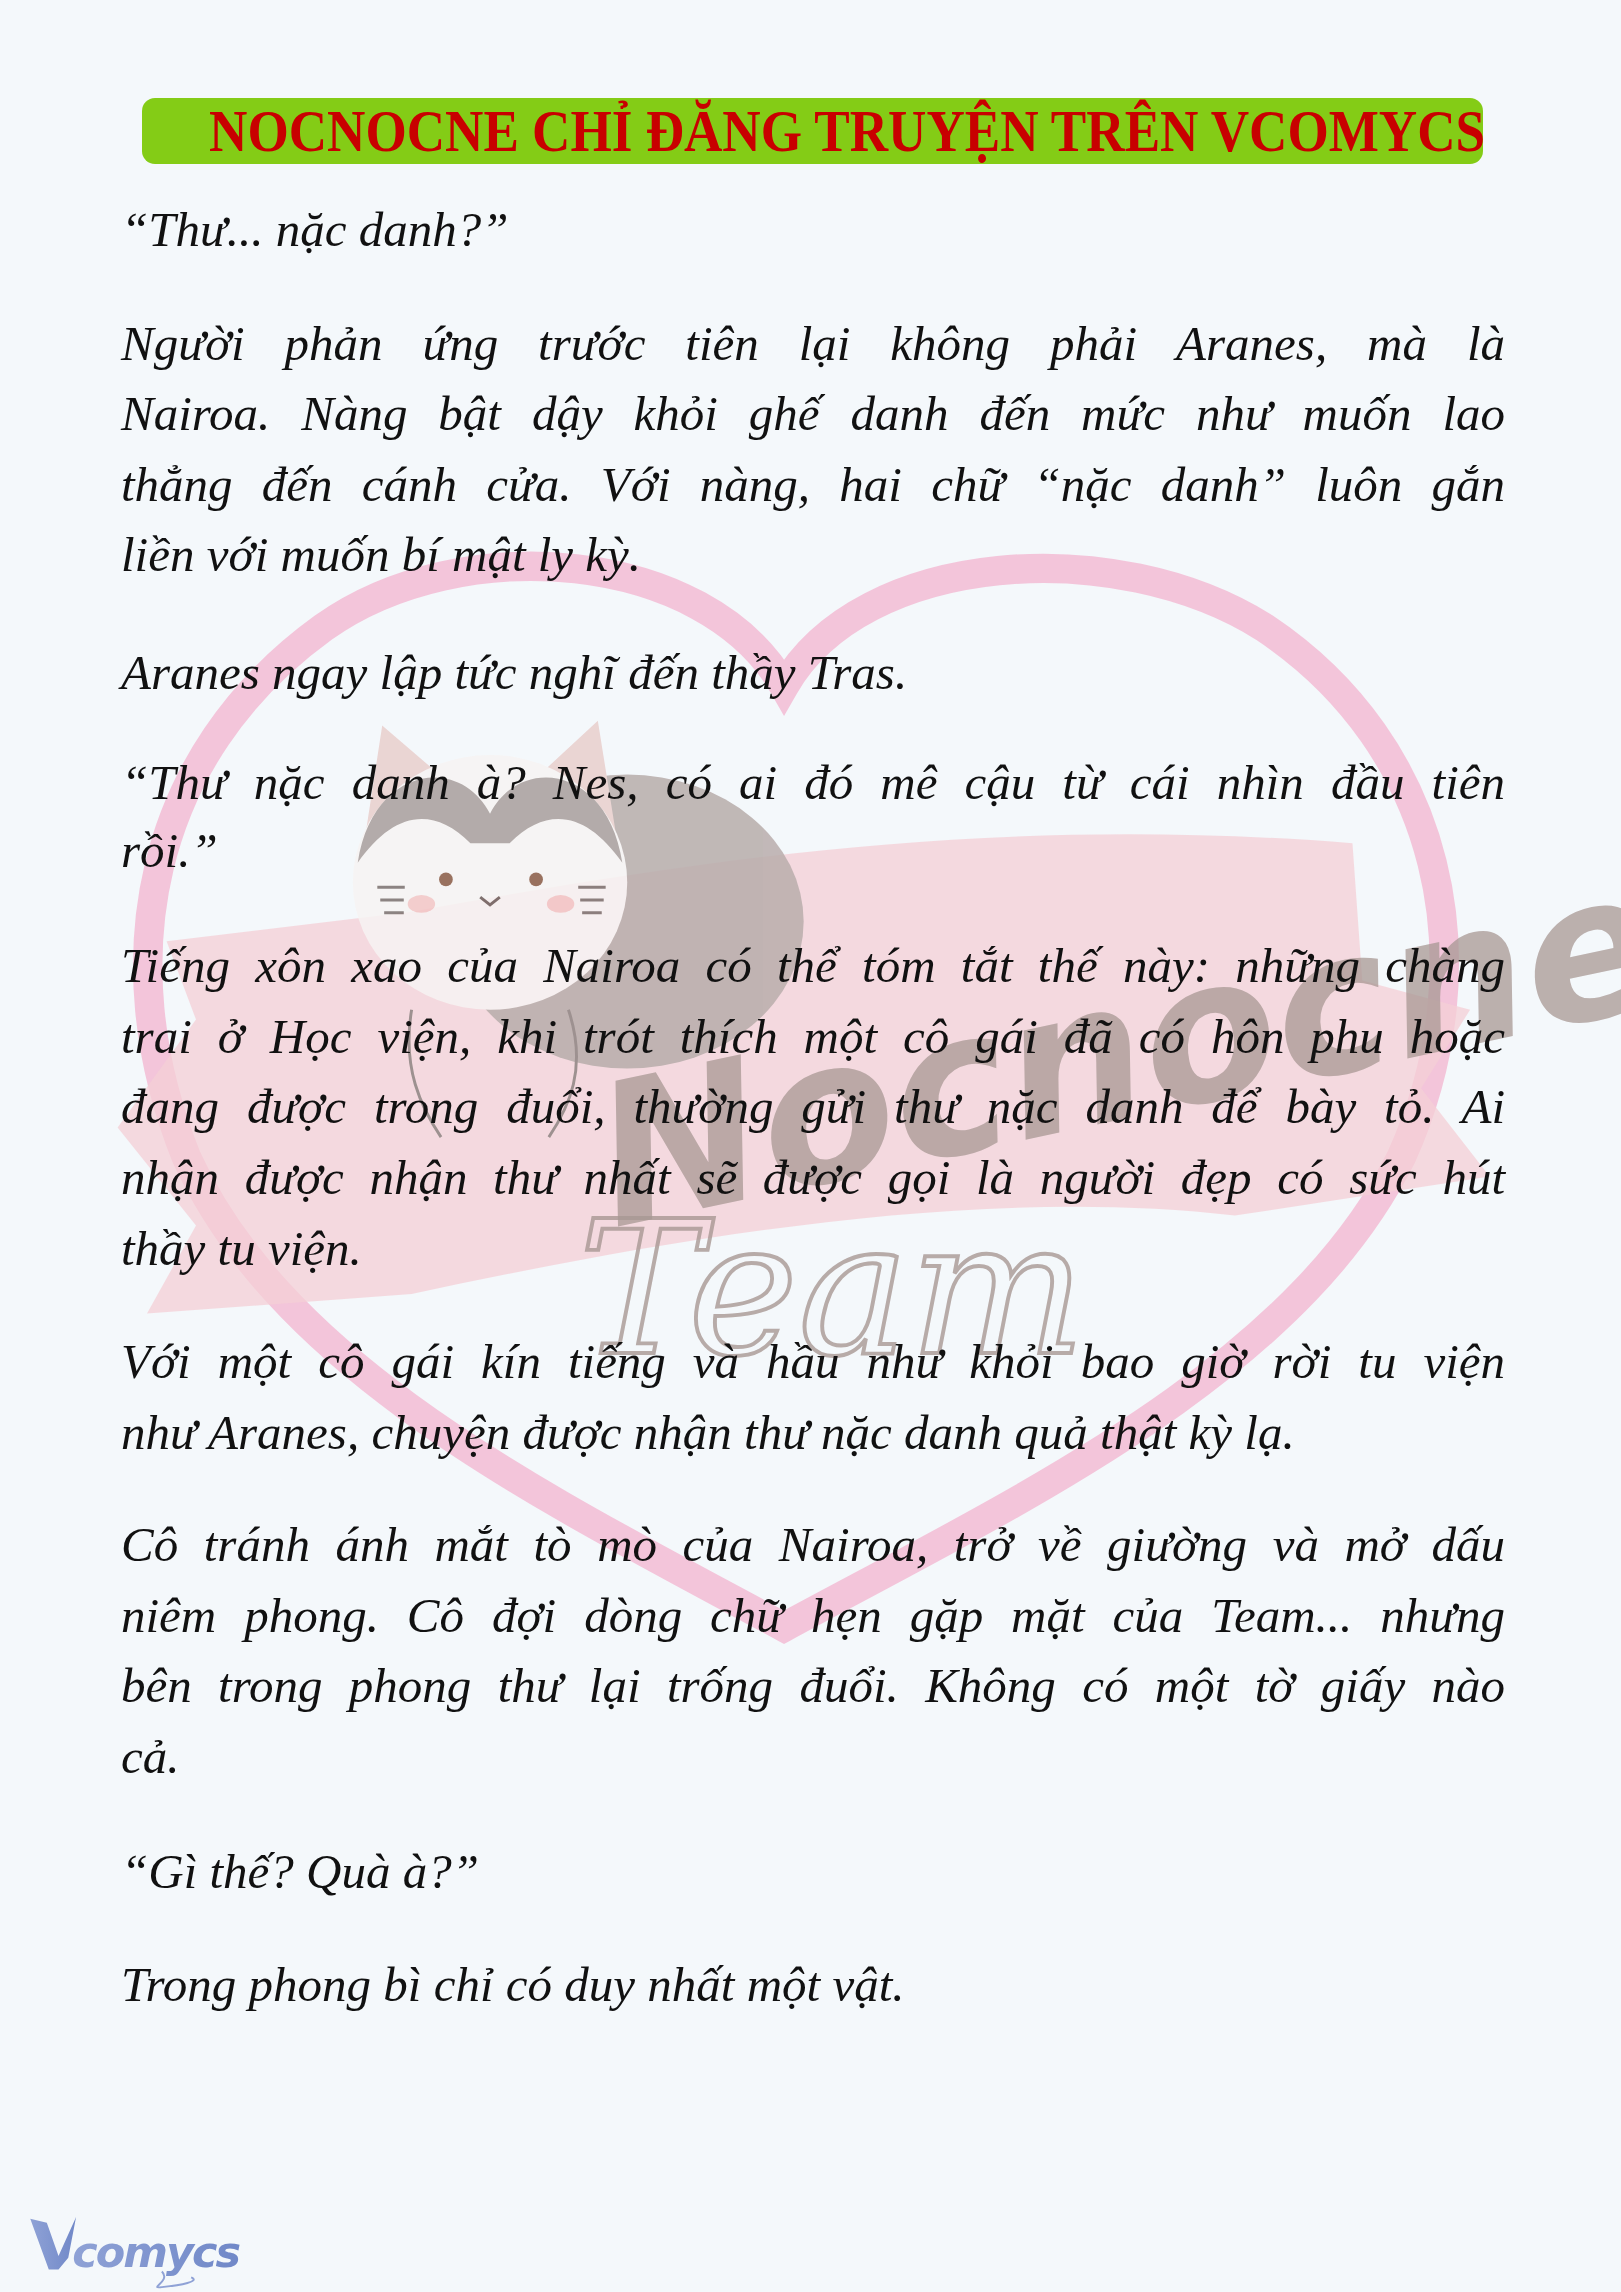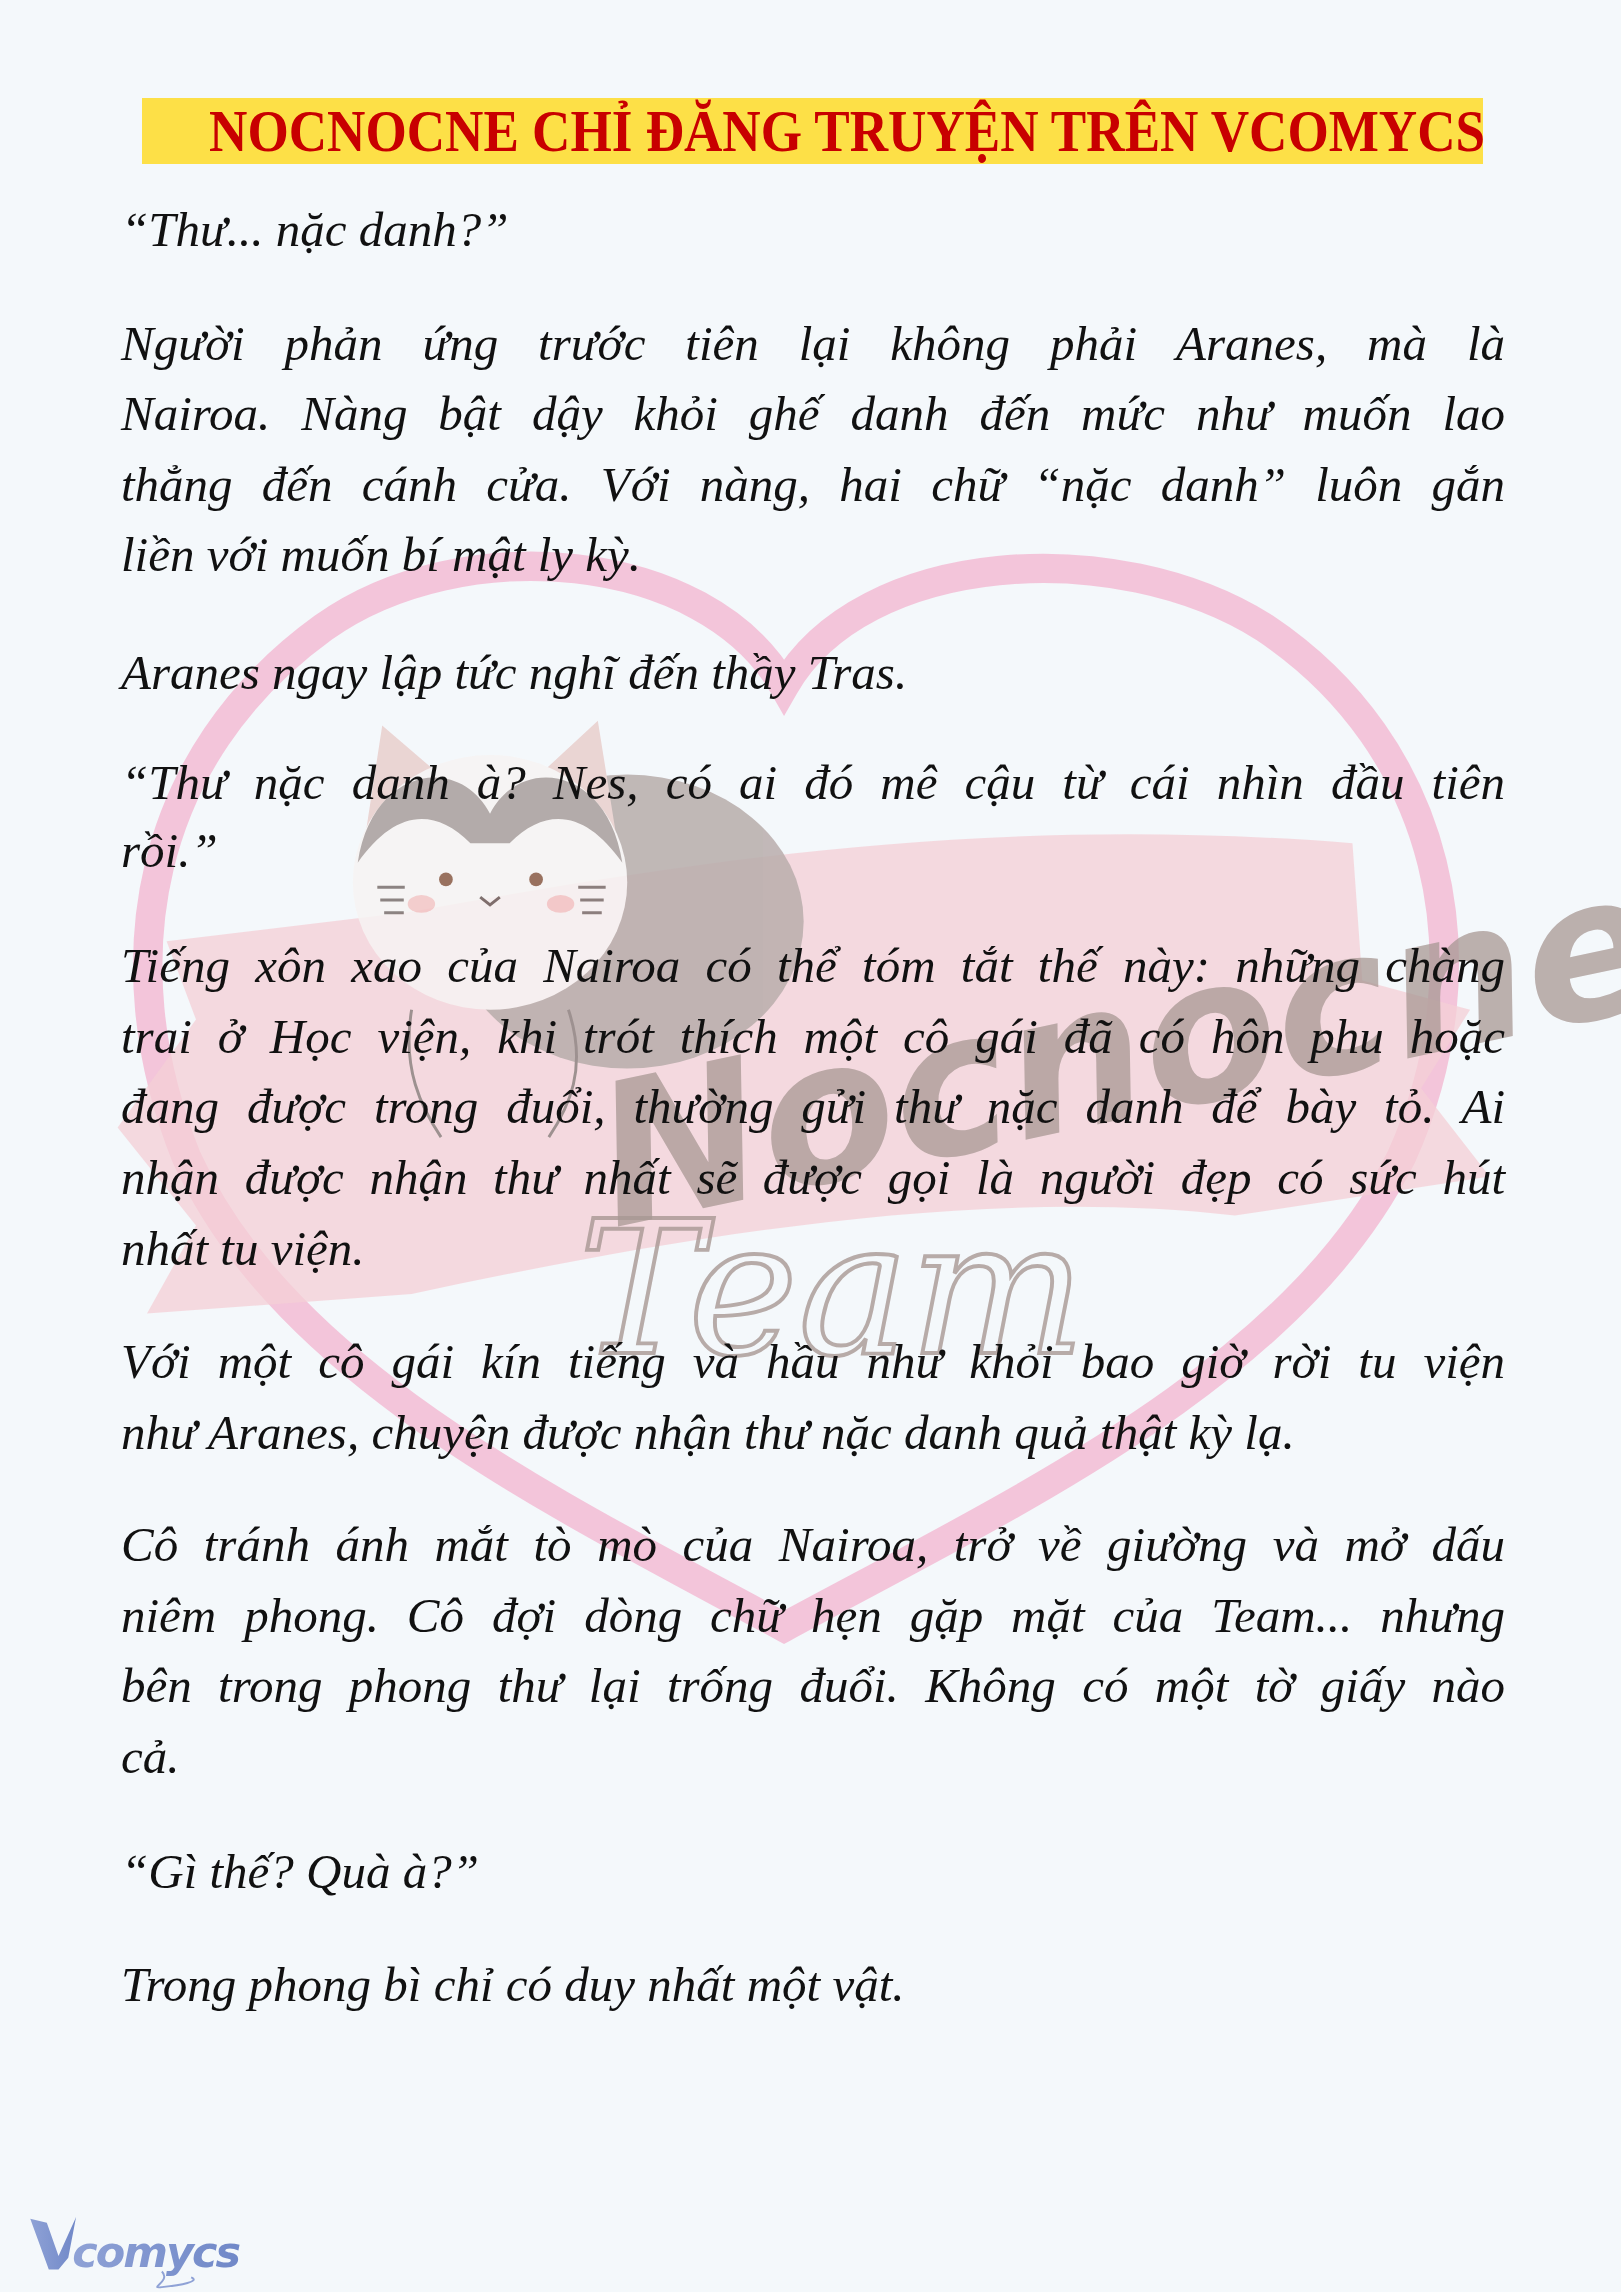--- a/index.html
+++ b/index.html
@@ -5,21 +5,21 @@
   html, body { margin: 0; padding: 0; }
   body {
     width: 1621px; height: 2293px; position: relative; overflow: hidden;
     background: #f4f8fb;
     font-family: "Liberation Serif", "DejaVu Serif", serif;
     color: #111111;
   }
   .watermark { position: absolute; left: 0; top: 0; width: 1621px; height: 2293px; z-index: 0; }
   .title-band {
     position: absolute; left: 142px; top: 98px; width: 1341px; height: 66px;
-    background: #fde047; z-index: 2; overflow: hidden;
+    background: #84cc16; z-index: 2; overflow: hidden; border-radius: 13px;
   }
   .title-text {
     position: absolute; left: 0; top: 3.9px; width: 1341px;
     font-family: "Liberation Serif", "DejaVu Serif", serif;
     font-weight: bold; font-size: 59px; line-height: 59px; color: #c80000;
     white-space: nowrap; text-align: center;
     transform: scaleX(0.9); transform-origin: center top;
   }
   .content { position: absolute; left: 121px; top: 0; width: 1384px; z-index: 2; }
   .line {
@@ -84,21 +84,21 @@
 
   <div class="line" style="top:643px">Aranes ngay lập tức nghĩ đến thầy Tras.</div>
 
   <div class="line justify" style="top:753px">“Thư nặc danh à? Nes, có ai đó mê cậu từ cái nhìn đầu tiên</div>
   <div class="line" style="top:821px">rồi.”</div>
 
   <div class="line justify" style="top:936px">Tiếng xôn xao của Nairoa có thể tóm tắt thế này: những chàng</div>
   <div class="line justify" style="top:1007px">trai ở Học viện, khi trót thích một cô gái đã có hôn phu hoặc</div>
   <div class="line justify" style="top:1077px">đang được trong đuổi, thường gửi thư nặc danh để bày tỏ. Ai</div>
   <div class="line justify" style="top:1148px">nhận được nhận thư nhất sẽ được gọi là người đẹp có sức hút</div>
-  <div class="line" style="top:1219px">nhất tu viện.</div>
+  <div class="line" style="top:1219px">thầy tu viện.</div>
 
   <div class="line justify" style="top:1332px">Với một cô gái kín tiếng và hầu như khỏi bao giờ rời tu viện</div>
   <div class="line" style="top:1403px">như Aranes, chuyện được nhận thư nặc danh quả thật kỳ lạ.</div>
 
   <div class="line justify" style="top:1515px">Cô tránh ánh mắt tò mò của Nairoa, trở về giường và mở dấu</div>
   <div class="line justify" style="top:1586px">niêm phong. Cô đợi dòng chữ hẹn gặp mặt của Team... nhưng</div>
   <div class="line justify" style="top:1656px">bên trong phong thư lại trống đuổi. Không có một tờ giấy nào</div>
   <div class="line" style="top:1727px">cả.</div>
 
   <div class="line" style="top:1842px">“Gì thế? Quà à?”</div>

